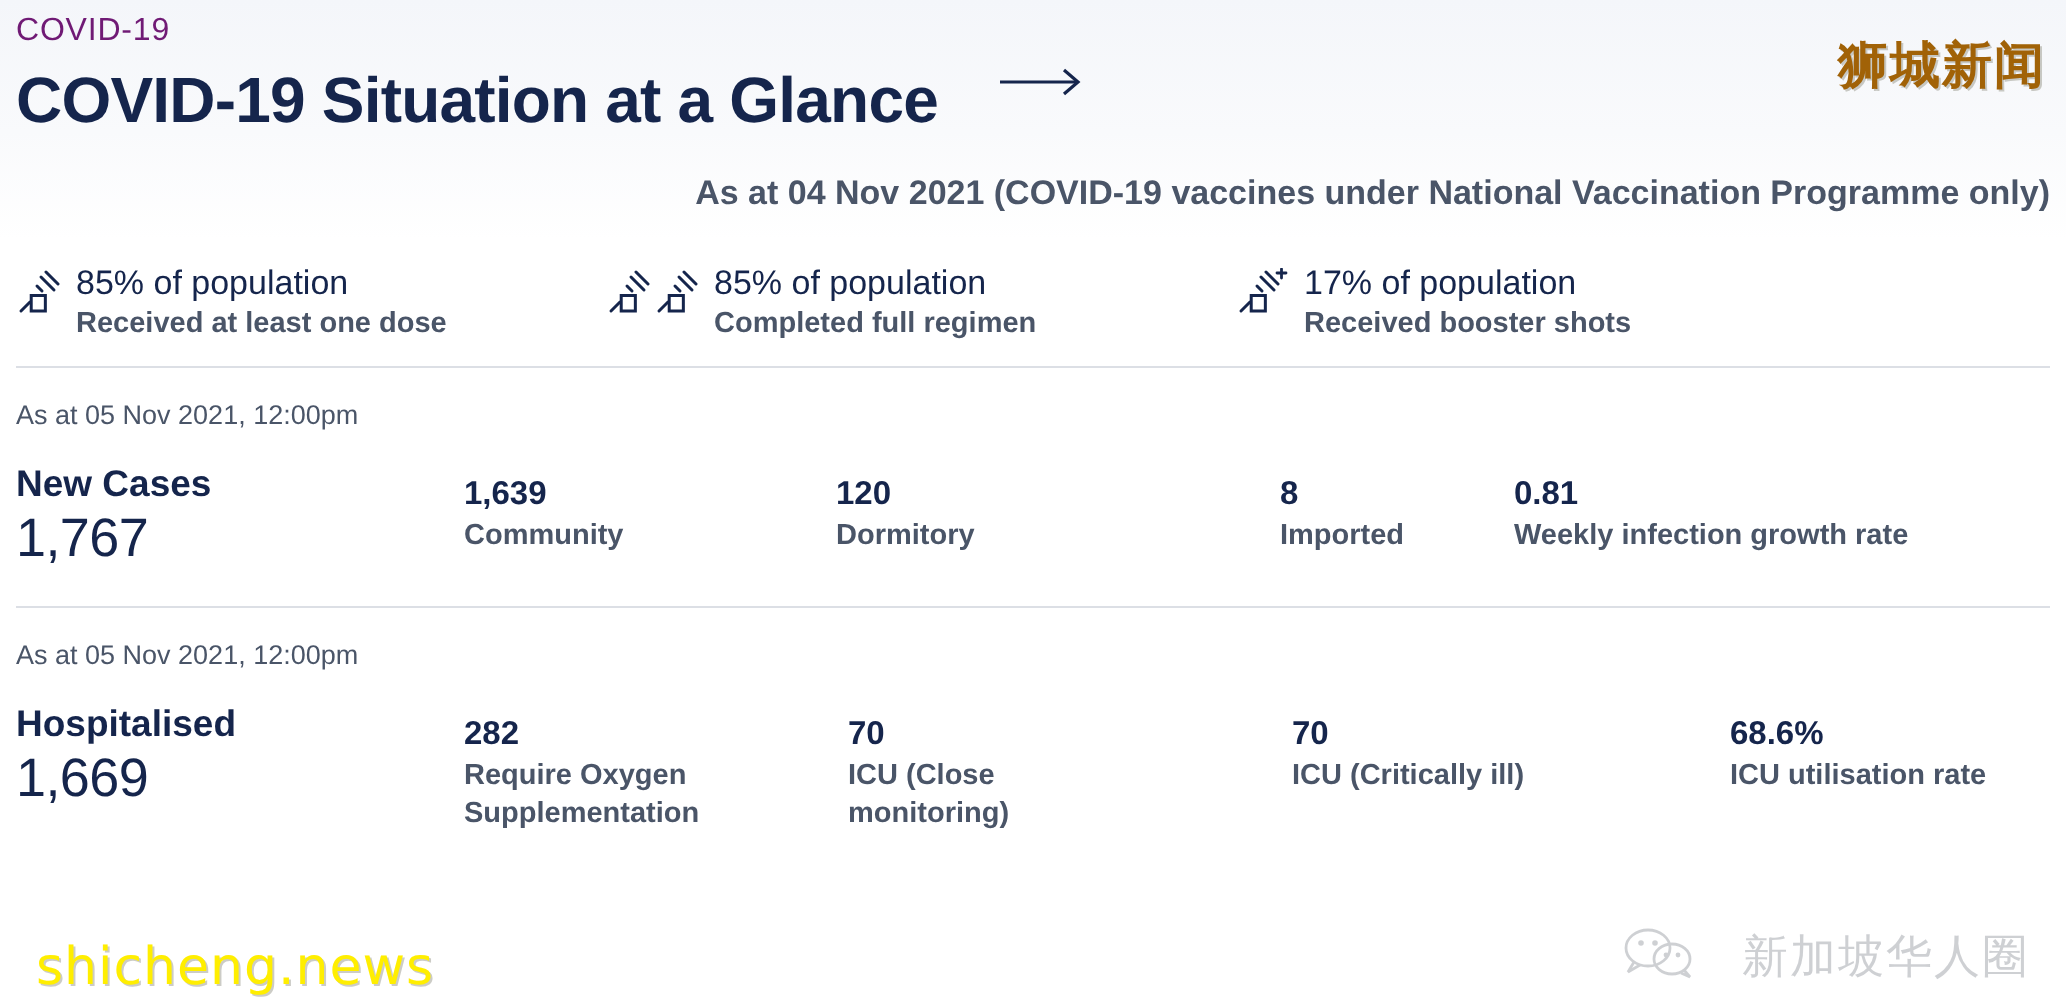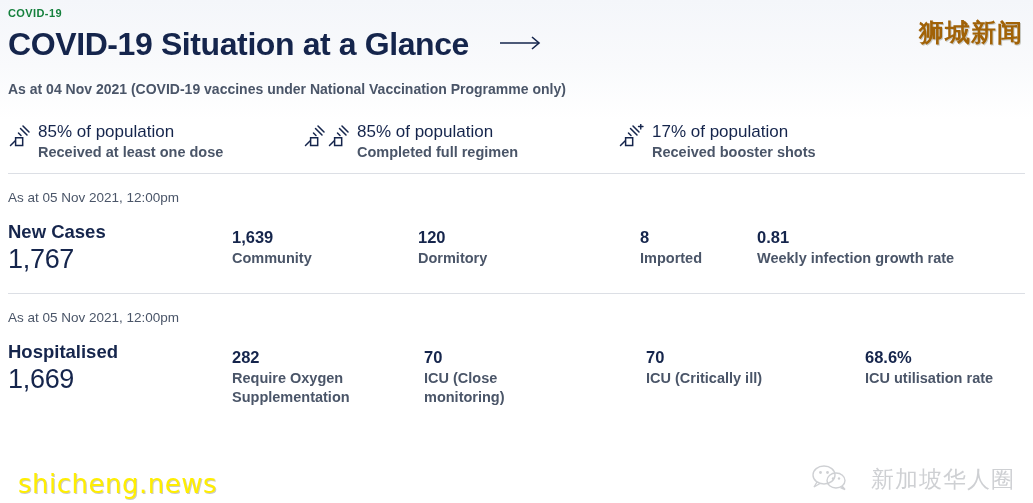--- a/index.html
+++ b/index.html
@@ -27,49 +27,50 @@
   }
 
   .page {
     position: relative;
     z-index: 2;
     padding: 0 8px;
   }
 
   
   .eyebrow {
-    font-size: 11px;
-    font-weight: bold;
+    font-size: 16px;
+    font-weight: normal;
     letter-spacing: 0.4px;
-    color: #15803d;
+    color: #701a75;
     padding-top: 7px;
   }
 
   
   .title-row {
     display: flex;
-    align-items: center;
+    align-items: flex-start;
     gap: 30px;
     margin-top: 8px;
   }
   .title {
     font-size: 32px;
     font-weight: bold;
     letter-spacing: -0.4px;
     color: #15254c;
     line-height: 1.1;
   }
   .arrow-icon { display: block; }
 
   
   .subtitle {
     margin-top: 19px;
-    font-size: 14px;
+    font-size: 17px;
     font-weight: bold;
     color: #4a5568;
+    text-align: right;
   }
 
   
   .vax-row {
     display: flex;
     margin-top: 24px;
     height: 52px;
   }
   .vax-item {
     display: flex;

